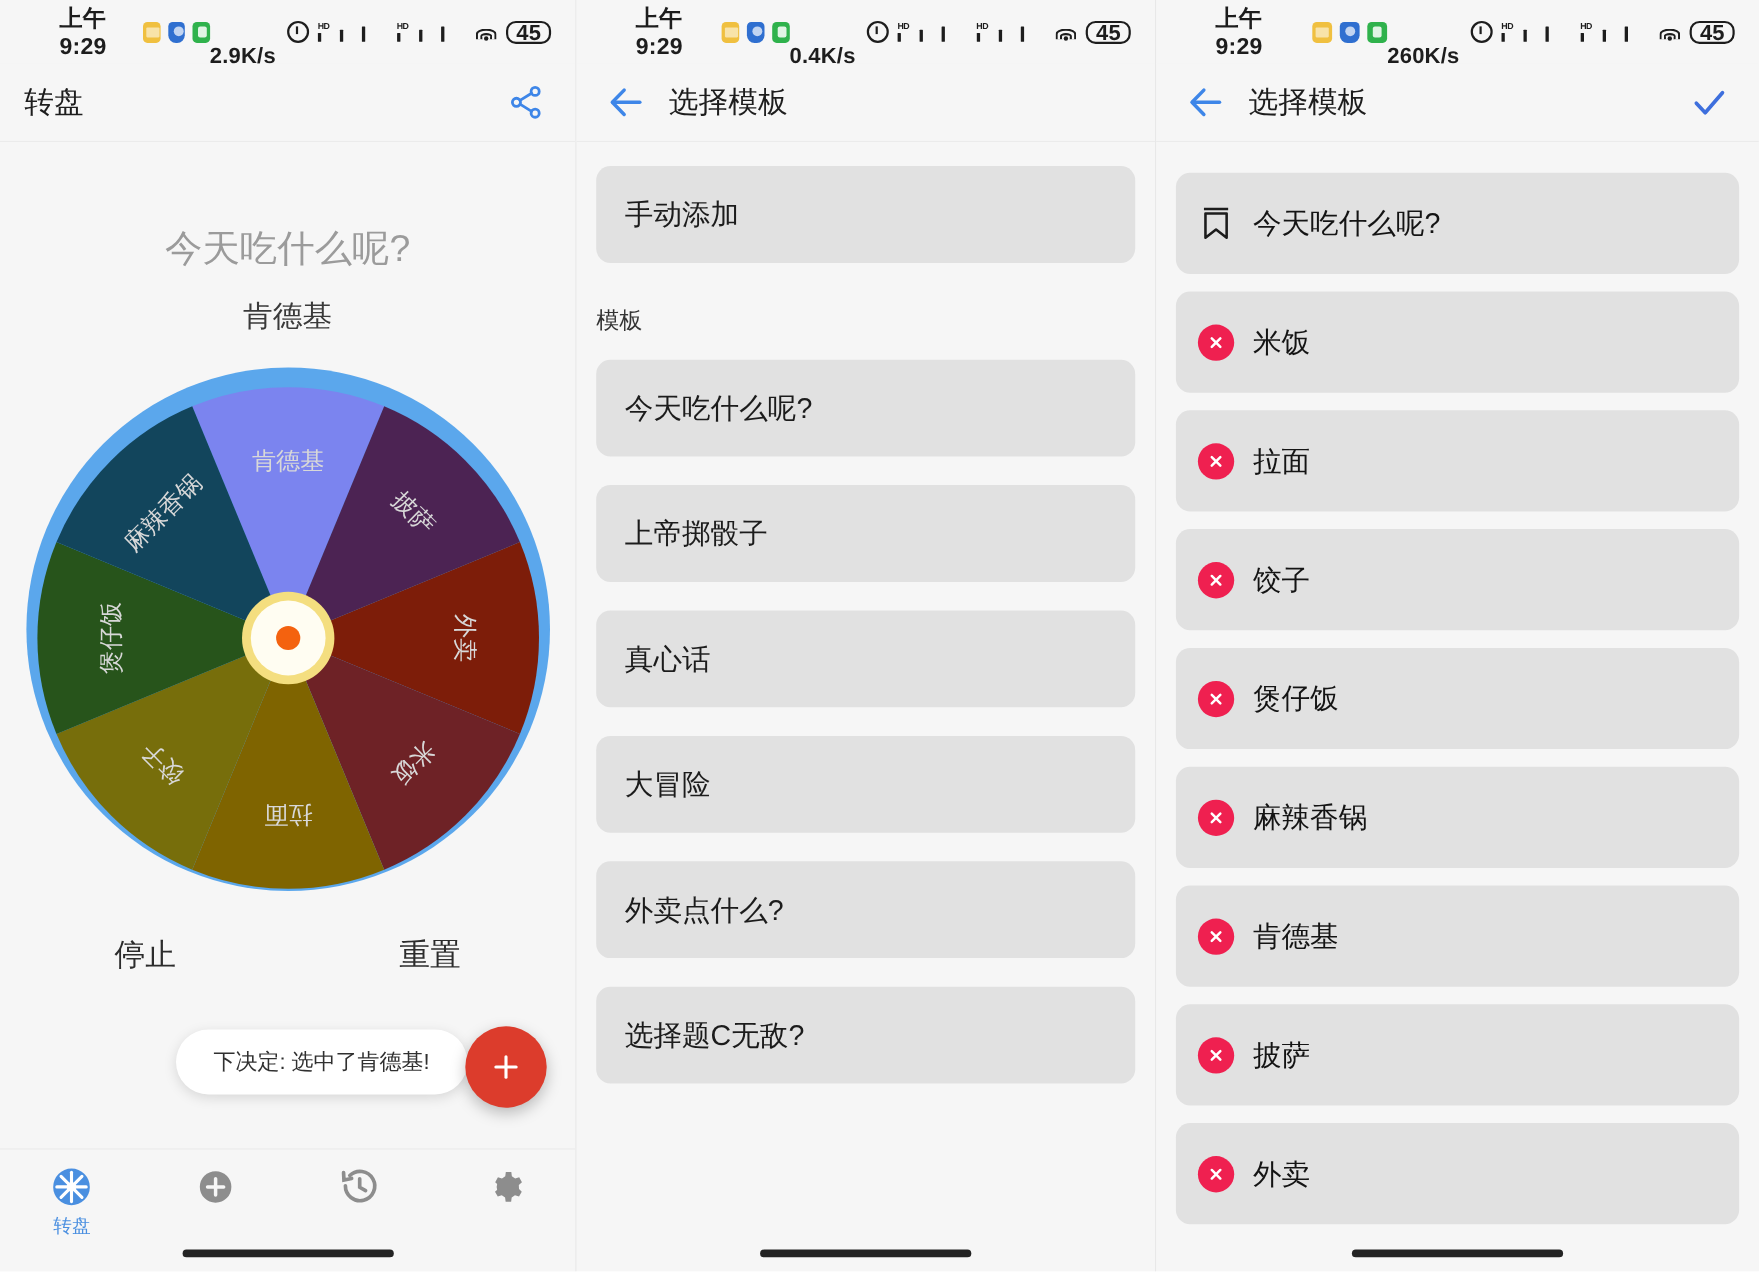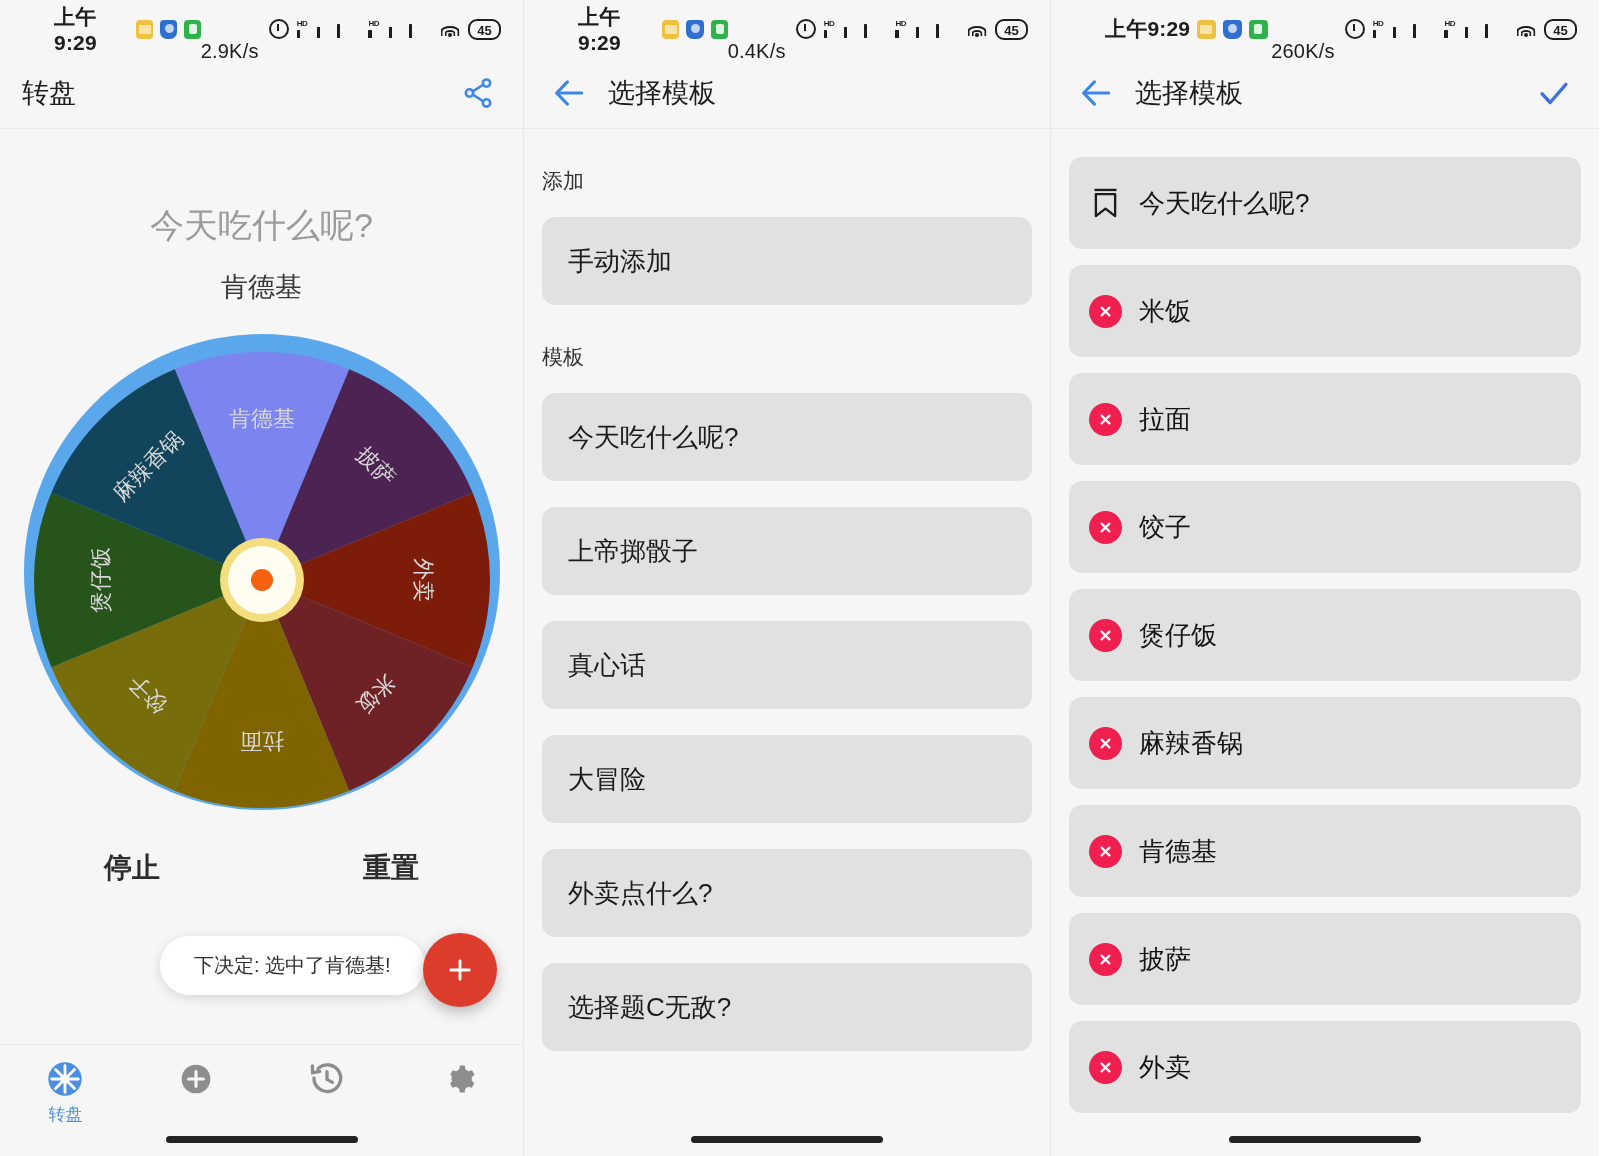--- a/index.html
+++ b/index.html
@@ -18,41 +18,41 @@
 
   
   .statusbar {
     height: 58px; display: flex; align-items: center;
     padding: 0 22px; font-size: 21px; color: #1d1d1d; font-weight: 600;
     background: #f6f6f6; letter-spacing: .2px;
   }
   .sb-left { display: flex; align-items: center; gap: 7px; margin-left: 32px; }
   .sb-right { display: flex; align-items: center; gap: 8px; margin-left: auto; }
   .sb-time { font-size: 21px; font-weight: 600; }
-  .sb-speed { font-size: 20px; font-weight: 400; margin-right: 2px; margin-top: 44px; }
+  .sb-speed { font-size: 20px; font-weight: 700; margin-right: 2px; margin-top: 44px; }
   .mini-icon { width: 19px; height: 19px; border-radius: 4px; display:inline-block; position: relative;}
   .ic-files { background: #f0c040; }
   .ic-files:after{content:"";position:absolute;left:3px;top:5px;width:12px;height:9px;background:#fff;opacity:.55;border-radius:1px;}
   .ic-shield { background: #2f6fd0; border-radius: 4px 4px 7px 7px; }
   .ic-shield:after{content:"";position:absolute;left:5px;top:4px;width:9px;height:9px;border-radius:50%;background:#fff;opacity:.7;}
   .ic-phone { background: #2fb24c; }
   .ic-phone:after{content:"";position:absolute;left:5px;top:4px;width:8px;height:10px;background:#fff;border-radius:2px;opacity:.85;}
   .ic-alarm{width:20px;height:20px;border:2.4px solid #1d1d1d;border-radius:50%;position:relative;}
   .ic-alarm:before{content:"";position:absolute;left:6.5px;top:3px;width:2px;height:7px;background:#1d1d1d;}
   .ic-sig{display:flex;align-items:flex-end;gap:17px;height:18px;position:relative;padding-top:6px;}
   .ic-sig i{display:block;width:3.2px;background:#1d1d1d;border-radius:.5px;}
   .ic-sig i:nth-child(1){height:5px}.ic-sig i:nth-child(2){height:8px}
   .ic-sig i:nth-child(3){height:11px}.ic-sig i:nth-child(4){height:14px}
   .hd-tag{position:absolute;top:-1px;left:0;font-size:8px;font-weight:700;letter-spacing:-.5px;}
   .ic-wifi{width:20px;height:17px;position:relative;}
   .ic-wifi i{position:absolute;border:2.2px solid #1d1d1d;border-bottom:none;border-radius:50% 50% 0 0;left:50%;transform:translateX(-50%) rotate(0deg);}
   .ic-wifi i:nth-child(1){width:19px;height:10px;bottom:2px;}
   .ic-wifi i:nth-child(2){width:11px;height:6px;bottom:2px;}
   .ic-wifi i:nth-child(3){width:4px;height:4px;bottom:1px;border-radius:50%;background:#1d1d1d;border:none;}
-  .ic-batt{border:2.4px solid #1d1d1d;border-radius:9px;font-size:13px;font-weight:700;
+  .ic-batt{border:2.4px solid #1d1d1d;border-radius:9px;font-size:20px;font-weight:700;
            padding:0 7px;height:21px;line-height:19px;display:inline-block;}
 
   
   .appbar {
     height: 70px; display: flex; align-items: center; padding: 0 22px;
     background: #f6f6f6; position: relative;
   }
   .appbar-title { font-size: 27px; color: #1d1d1d; font-weight: 500; }
   .appbar .back {
     width: 46px; height: 46px; display: flex; align-items: center; justify-content: center;
@@ -62,21 +62,21 @@
   .share-btn { margin-left: auto; width: 46px; height: 46px; display:flex;align-items:center;justify-content:center;}
   .check-btn { margin-left: auto; width: 46px; height: 46px; display:flex;align-items:center;justify-content:center;}
 
   
   .wheel-title { text-align: center; font-size: 34px; color: #9b9b9b; margin-top: 74px; font-weight: 500;}
   .wheel-sub { text-align: center; font-size: 27px; color: #3a3a3a; margin-top: 20px; font-weight: 500;}
   .wheel-wrap { position: relative; width: 482px; height: 482px; margin: 26px auto 0; }
   .wheel-wrap svg { display:block; }
   .wheel-actions {
     display:flex; justify-content: space-between; padding: 0 104px; margin-top: 36px;
-    font-size: 28px; color: #2c2c2c; font-weight: 700;
+    font-size: 28px; color: #2c2c2c; font-weight: 400;
   }
   .toast {
     position: absolute; left: 160px; top: 898px; background: #fff; border-radius: 30px;
     padding: 16px 34px; font-size: 20px; color: #303030;
     box-shadow: 0 3px 12px rgba(0,0,0,.13);
     margin-top: 38px;
   }
   .fab {
     position: absolute; right: 26px; top: 933px; width: 74px; height: 74px; border-radius: 50%;
     background: #dc3c2c; box-shadow: 0 5px 14px rgba(0,0,0,.25);
@@ -294,21 +294,20 @@
       <span class="back">
         <svg width="38" height="38" viewBox="0 0 24 24" fill="none" stroke="#3e86e8" stroke-width="2" stroke-linecap="round" stroke-linejoin="round">
           <line x1="20" y1="12" x2="4.5" y2="12"></line>
             <polyline points="11,5 4.2,12 11,19"></polyline>
         </svg>
       </span>
       <span class="appbar-title">选择模板</span>
     </div>
     <div class="appbar-sep"></div>
 
-    <div class="section-label">添加</div>
     <div class="card-list" id="add-items">
         <div class="card first">
           <span>手动添加</span>
         </div>
       </div>
 
     <div class="section-label">模板</div>
     <div class="card-list" id="template-items">
         <div class="card first">
           <span>今天吃什么呢?</span>

